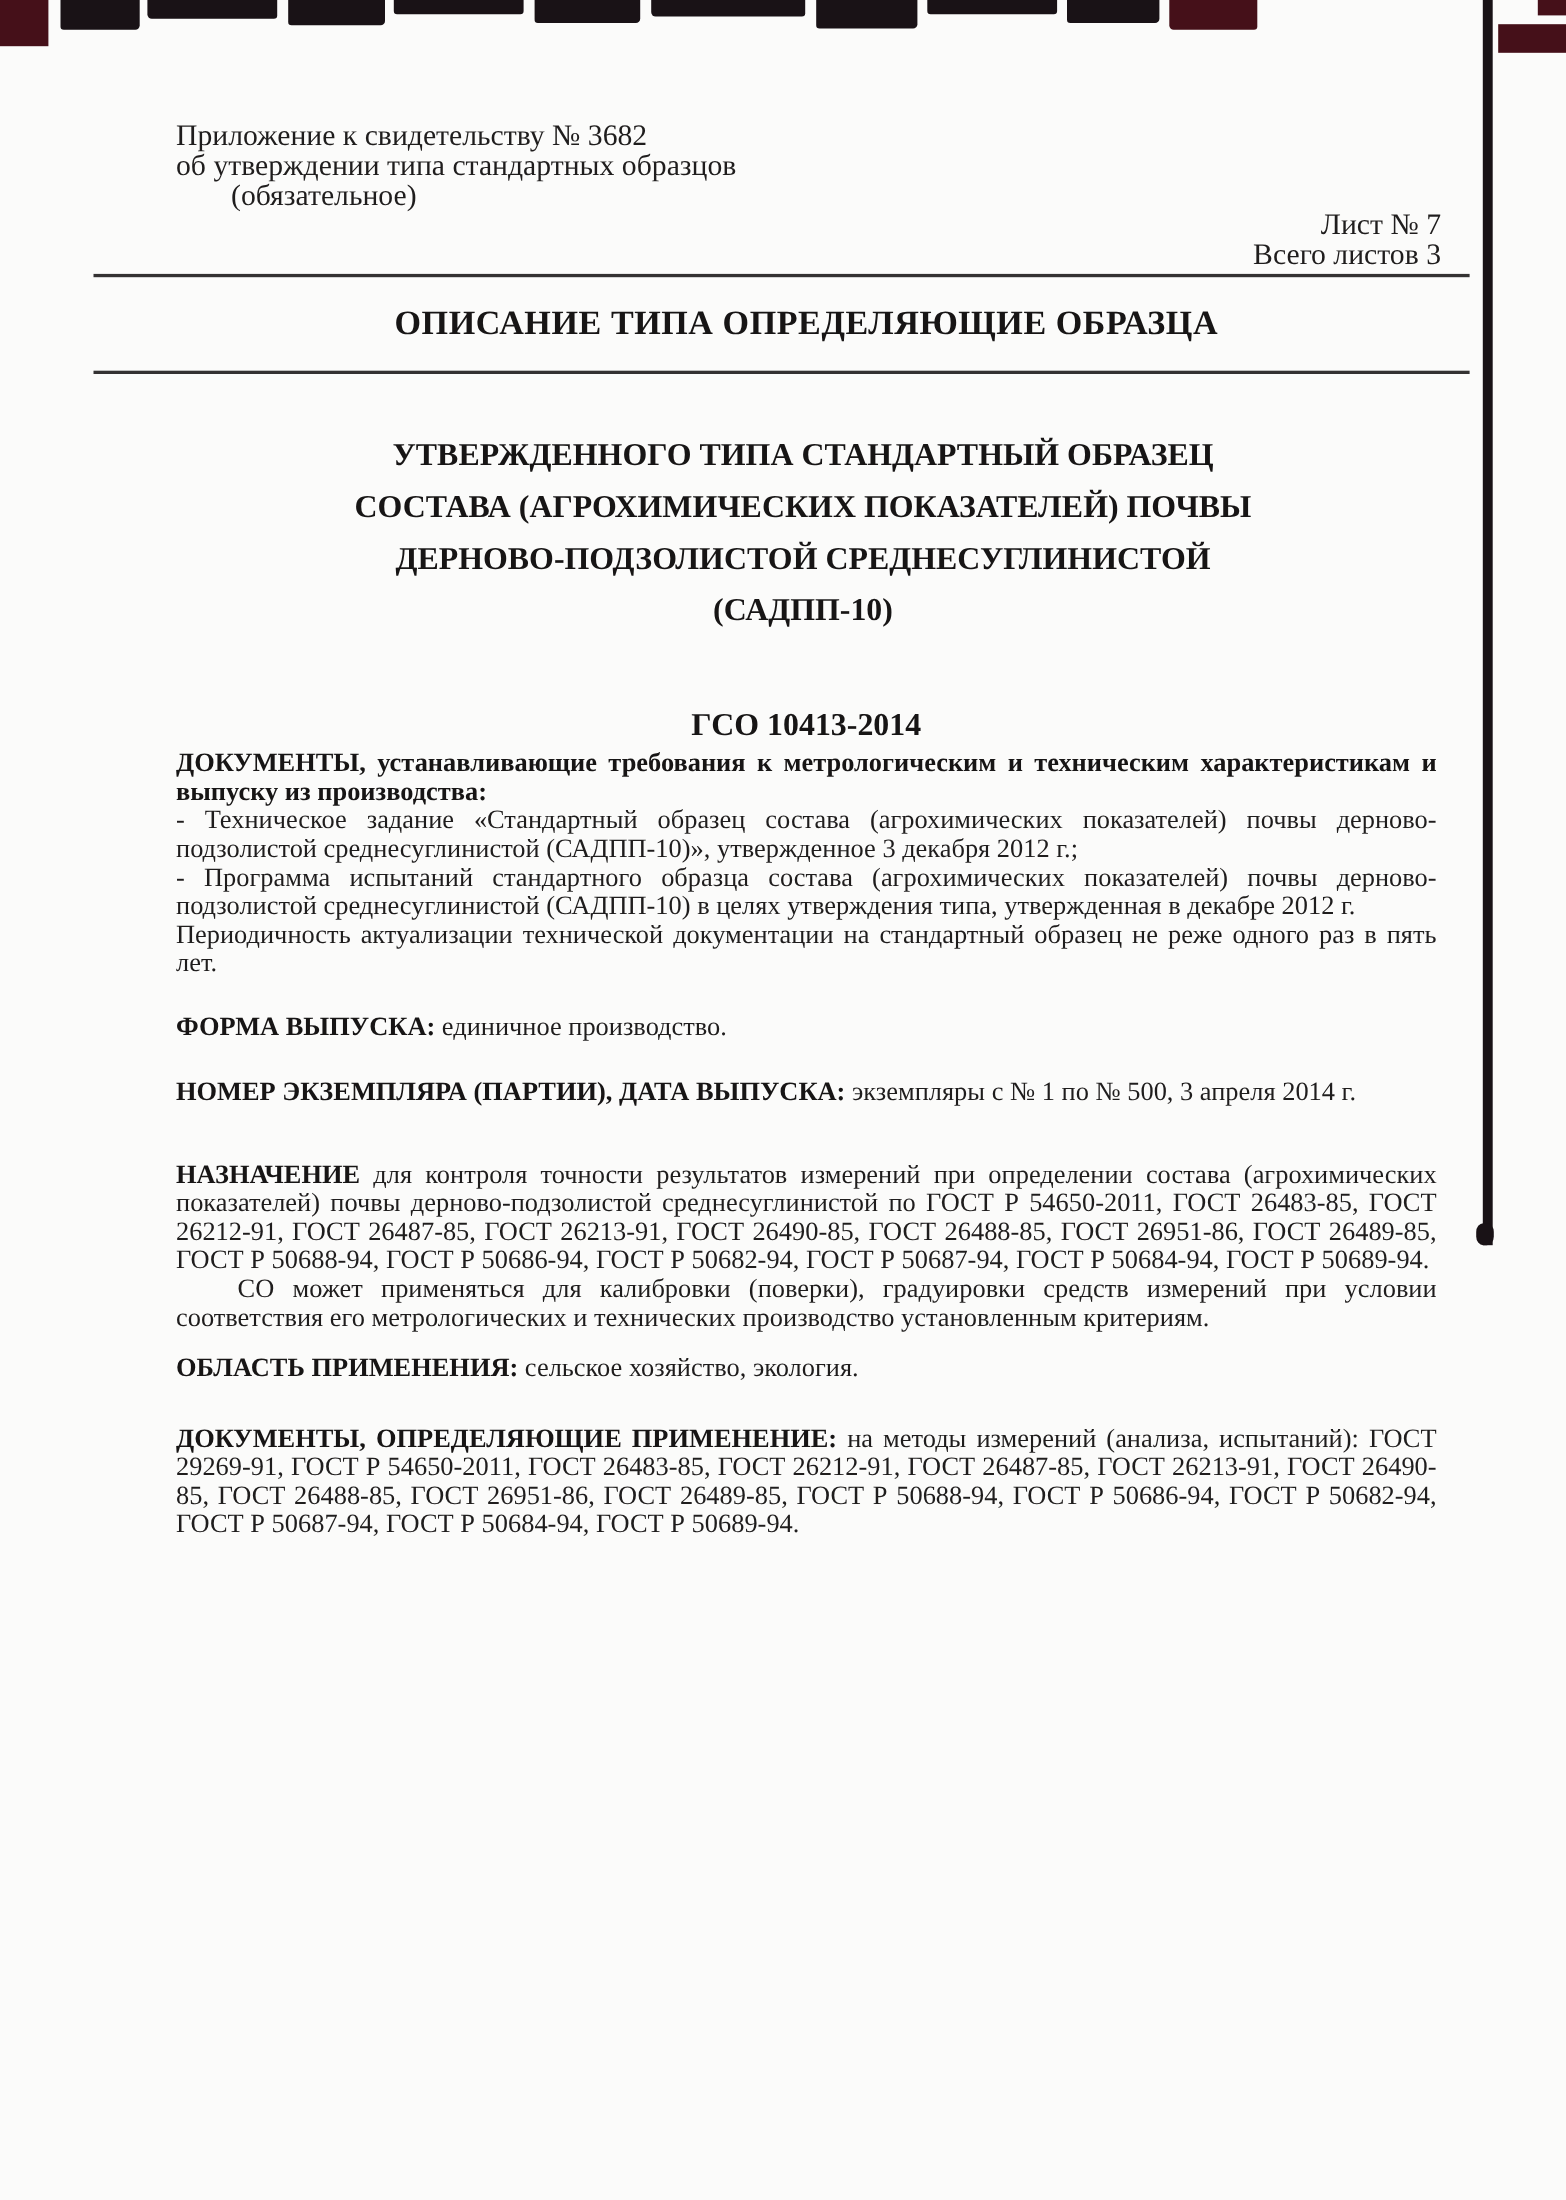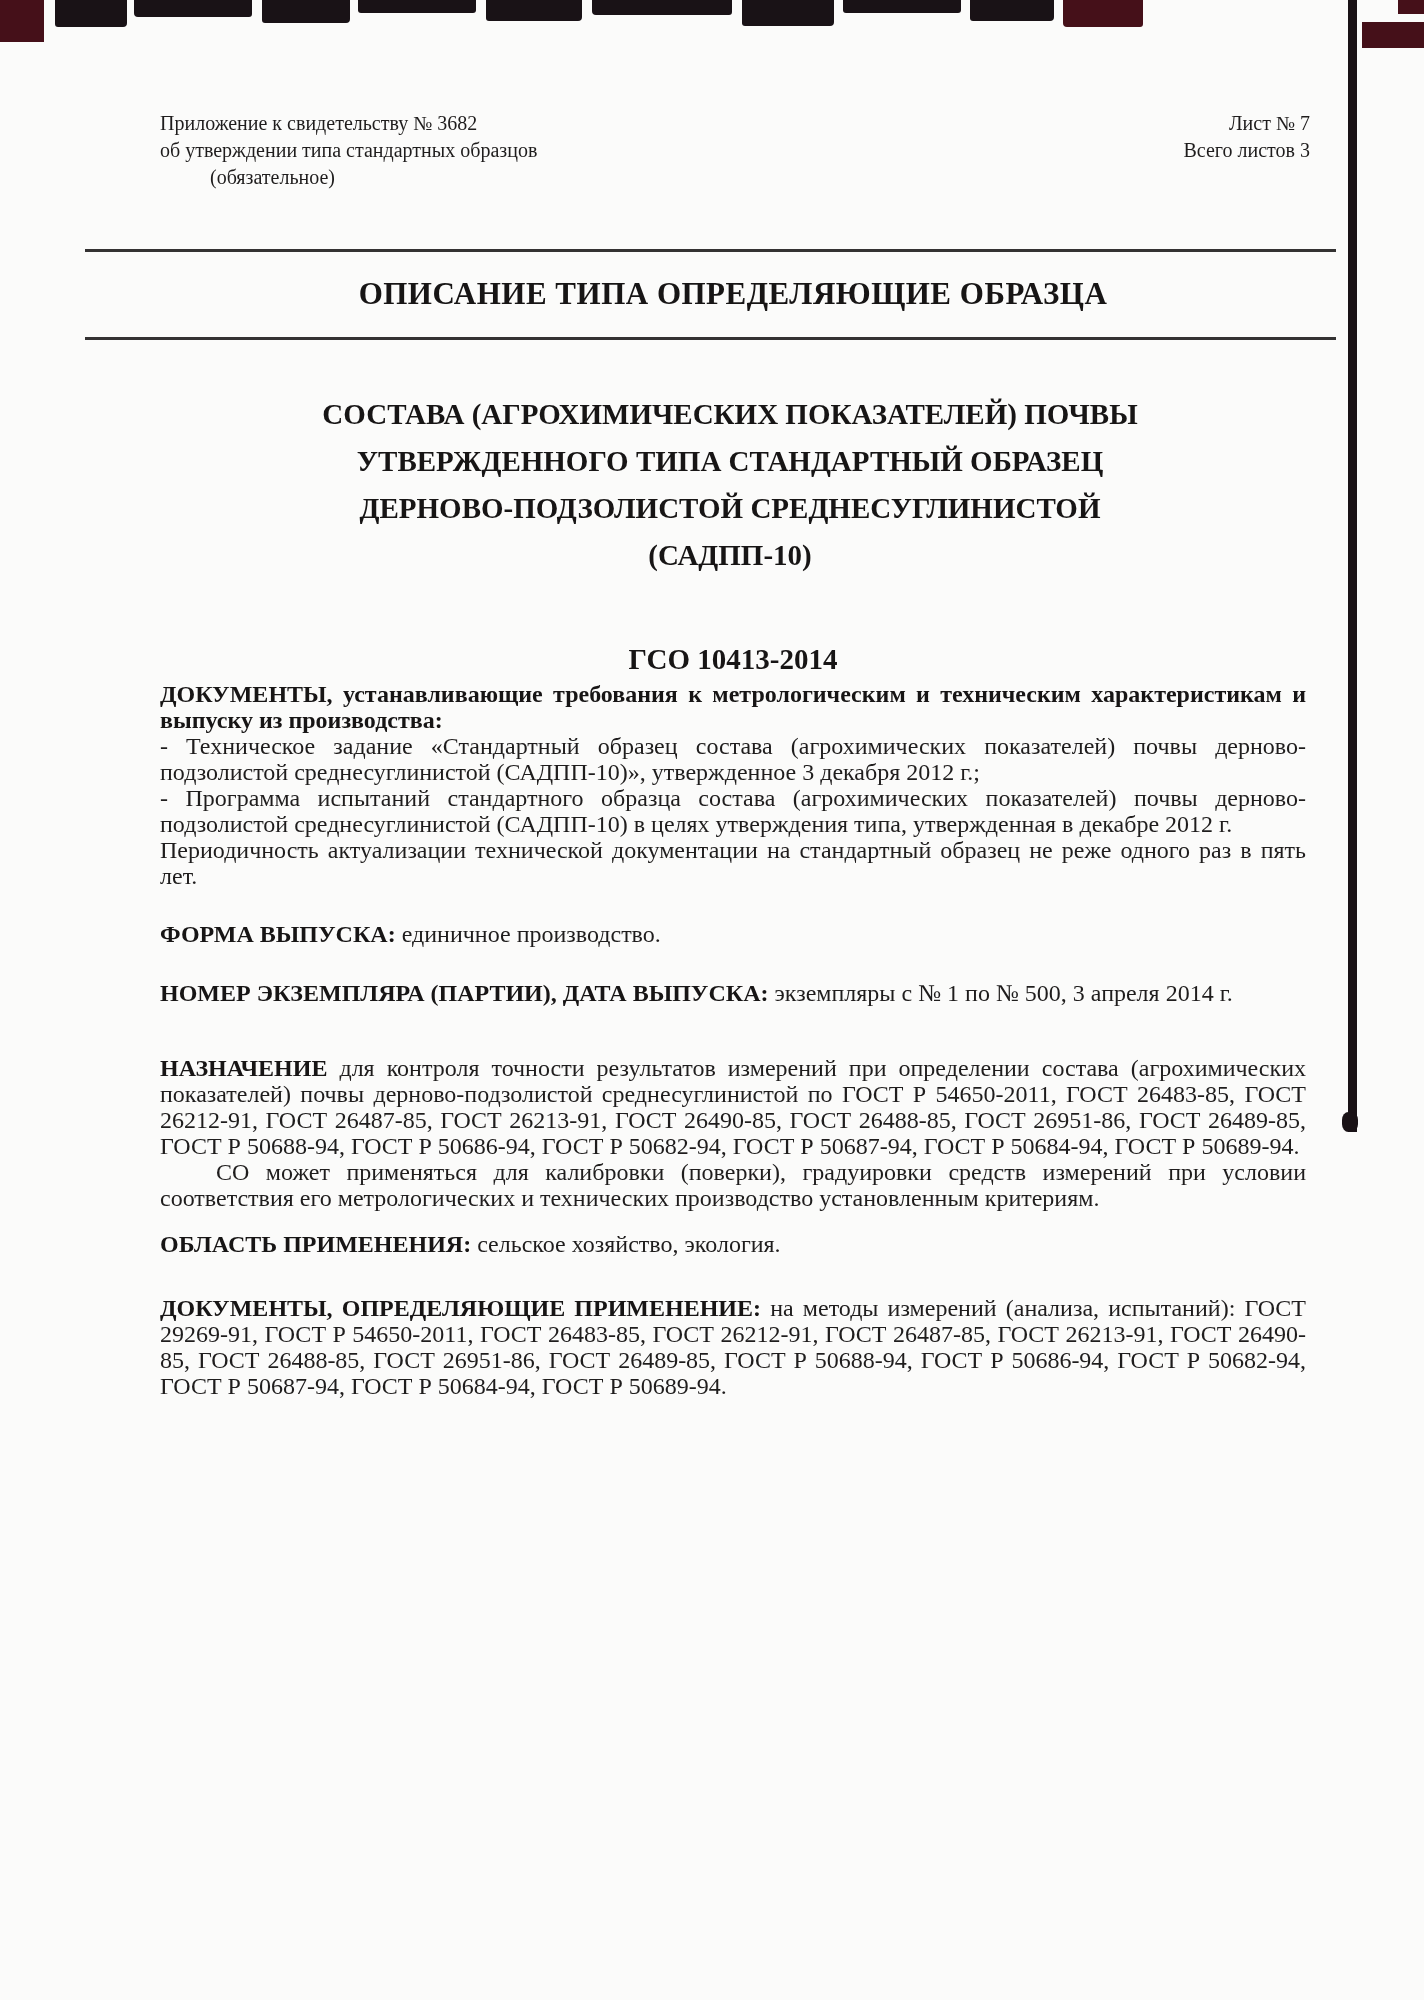--- a/index.html
+++ b/index.html
@@ -15,21 +15,21 @@
 
   
   .art { position: absolute; top: 0; }
   .art-black { background: #191216; }
   .art-maroon { background: #451019; }
 
   
   .doc-header {
     position: absolute; left: 160px; top: 110px; width: 1150px;
     display: flex; justify-content: space-between;
-    font-size: 20px; line-height: 27px;
+    font-size: 27px; line-height: 27px; flex-direction: column;
   }
   .hdr-left div, .hdr-right div { white-space: nowrap; }
   .hdr-left .indent { padding-left: 50px; }
   .hdr-right { text-align: right; }
 
   .rule {
     position: absolute; left: 85px; width: 1251px; height: 3px;
     background: #343232;
   }
   .rule-top { top: 249px; }
@@ -98,22 +98,22 @@
     </div>
   </div>
 
   <div class="rule rule-top"></div>
 
   <div class="doc-title">ОПИСАНИЕ ТИПА ОПРЕДЕЛЯЮЩИЕ ОБРАЗЦА</div>
 
   <div class="rule rule-mid"></div>
 
   <div class="doc-subtitle">
+    <div>УТВЕРЖДЕННОГО ТИПА СТАНДАРТНЫЙ ОБРАЗЕЦ</div>
     <div>СОСТАВА (АГРОХИМИЧЕСКИХ ПОКАЗАТЕЛЕЙ) ПОЧВЫ</div>
-    <div>УТВЕРЖДЕННОГО ТИПА СТАНДАРТНЫЙ ОБРАЗЕЦ</div>
     <div>ДЕРНОВО-ПОДЗОЛИСТОЙ СРЕДНЕСУГЛИНИСТОЙ</div>
     <div>(САДПП-10)</div>
   </div>
 
   <div class="gso">ГСО 10413-2014</div>
 
   <div class="doc-body">
 
     <p class="bold">ДОКУМЕНТЫ, устанавливающие требования к метрологическим и техническим характеристикам и выпуску из производства:</p>
     <p>- Техническое задание «Стандартный образец состава (агрохимических показателей) почвы дерново-подзолистой среднесуглинистой (САДПП-10)», утвержденное 3 декабря 2012 г.;</p>

